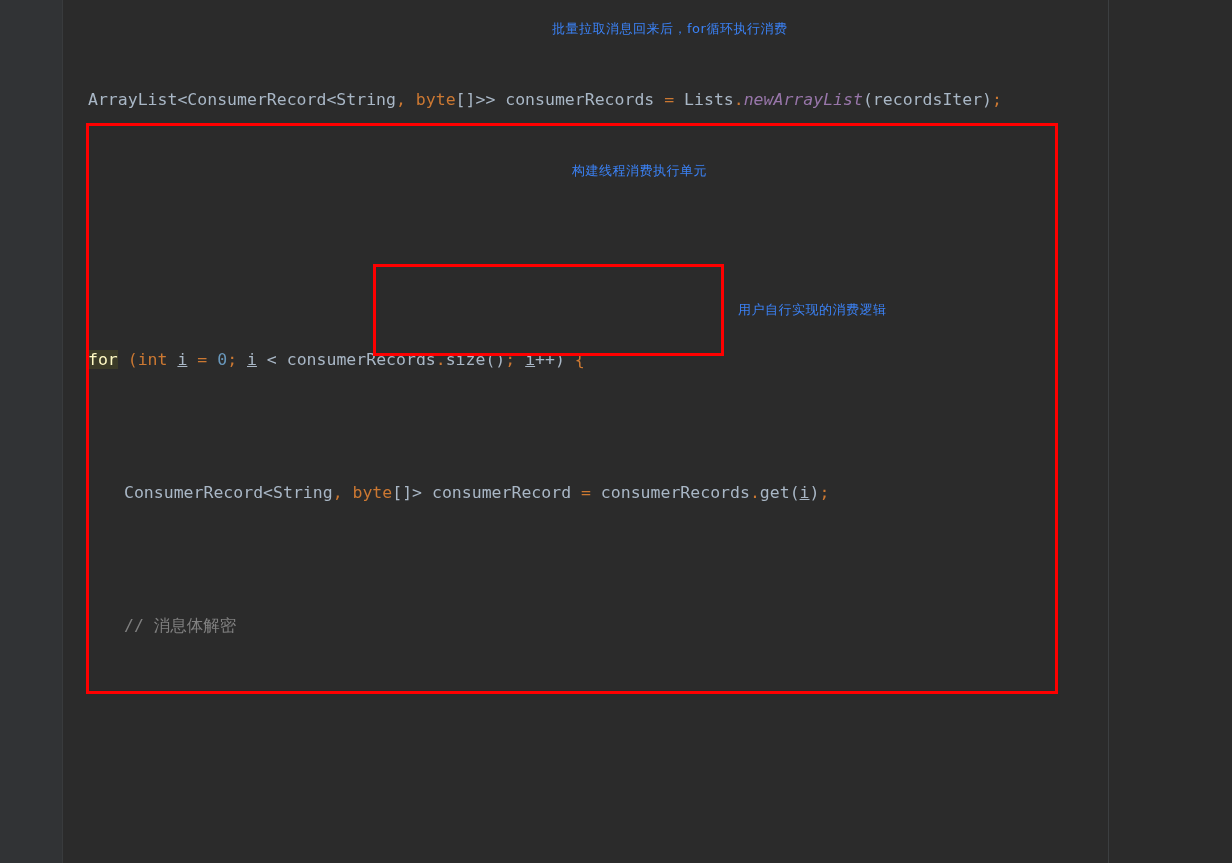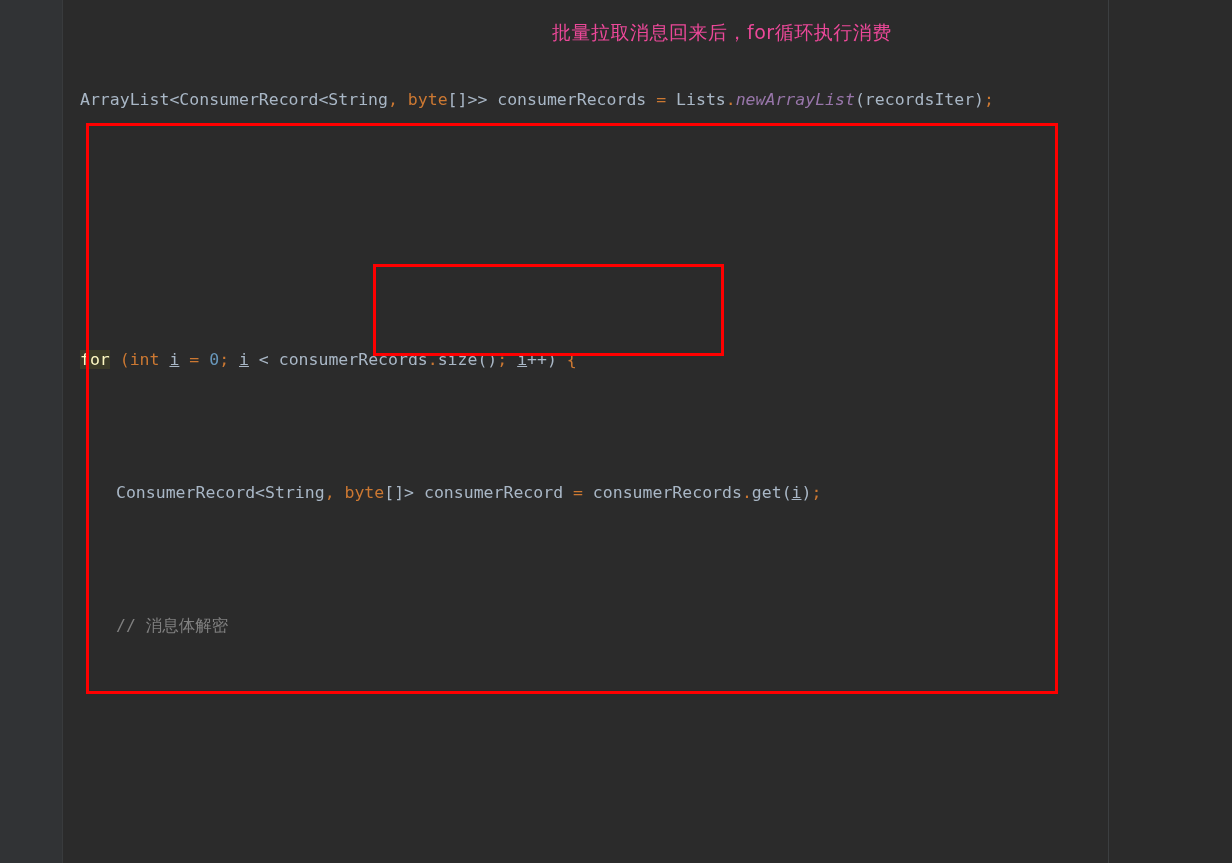--- a/index.html
+++ b/index.html
@@ -20,44 +20,44 @@
   .gutter-edge{
     position:absolute;left:62px;top:0;width:1px;height:863px;
     background:#393b3d;
   }
   
   .margin-guide{
     position:absolute;top:0;width:1px;height:863px;background:#3c3f41;
   }
   
   .code{
-    position:absolute;left:8px;top:0;width:1068px;height:863px;
+    position:absolute;left:16px;top:0;width:1068px;height:863px;
     font-size:16.5px;
     line-height:22.15px;
     white-space:pre;
     color:#a9b7c6;
   }
   .line{
     position:relative;height:22.15px;white-space:pre;padding-left:0;
   }
   .line .txt{position:absolute;left:0;top:0;white-space:pre;}
   
   .kw{color:#cc7832;}
   .num{color:#6897bb;}
   .cmt{color:#808080;}
   .stat{color:#9876aa;font-style:italic;}
   .loc-u{color:#a9b7c6;text-decoration:underline;}
   .plain{color:#a9b7c6;}
   .kwhi{background:#3b3b28;color:#fef9c3;}
   .semi{color:#cc7832;}
   
   .anno{
-    position:absolute;color:#ec4899;
+    position:absolute;color:#3b82f6;
     font-family:"DejaVu Sans","Liberation Sans",sans-serif;
-    font-size:19px;white-space:pre;letter-spacing:0.5px;
+    font-size:13px;white-space:pre;letter-spacing:0.5px;
   }
   
   .redbox{
     position:absolute;border:3px solid #ff0000;box-sizing:border-box;
     pointer-events:none;
   }
 </style>
 </head>
 <body>
 
@@ -184,17 +184,19 @@
 
     
     
 
     
     
 
   </div>
 
   <div class="anno" style="left:552px;top:20px;">批量拉取消息回来后，for循环执行消费</div>
+  <div class="anno" style="left:572px;top:162px;">构建线程消费执行单元</div>
+  <div class="anno" style="left:738px;top:301px;">用户自行实现的消费逻辑</div>
 
   <div class="redbox" style="left:86px;top:123px;width:972px;height:571px;"></div>
   <div class="redbox" style="left:373px;top:264px;width:351px;height:92px;"></div>
 
 </div>
 
 </body></html>

